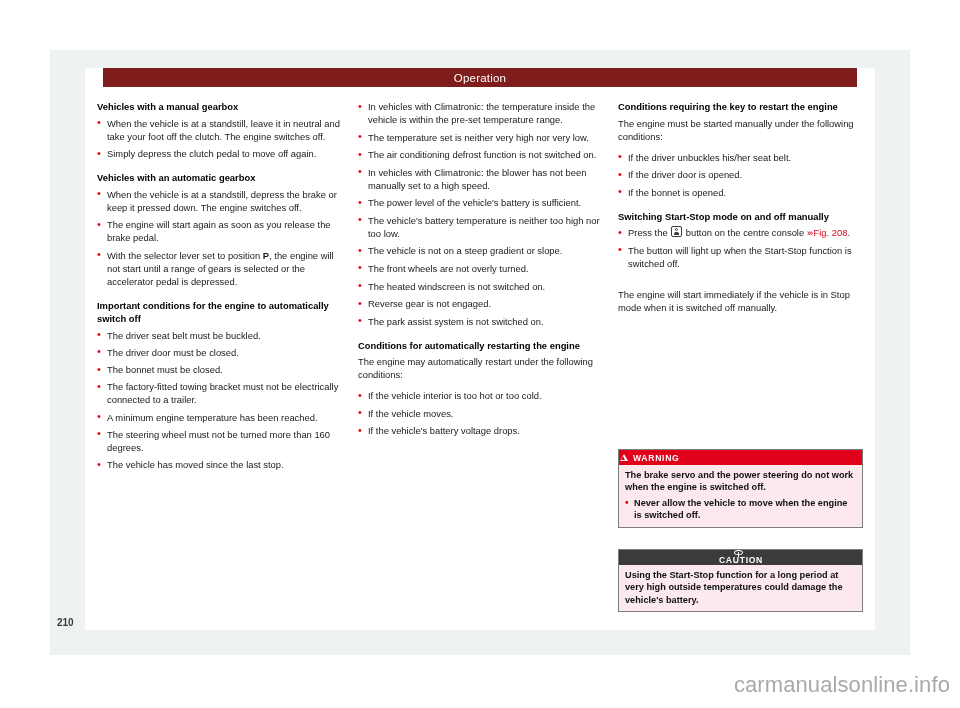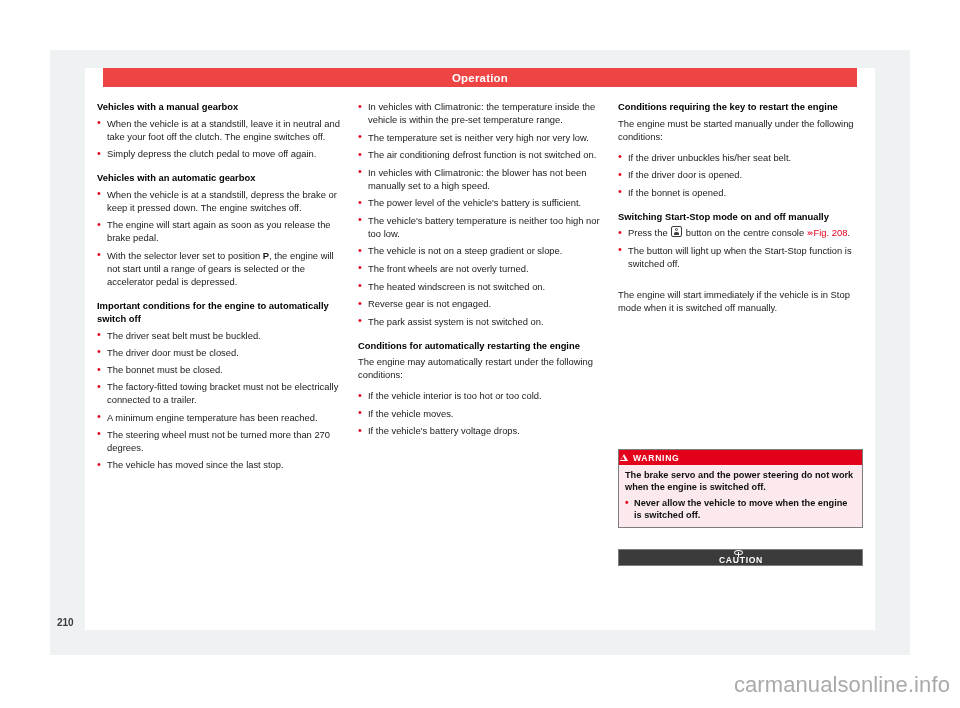--- a/index.html
+++ b/index.html
@@ -35,24 +35,24 @@
     background: #ffffff;
   }
 
   
   #header-bar {
     position: absolute;
     left: 103px;
     top: 68px;
     width: 754px;
     height: 19px;
-    background: #ef4444;
+    background: #7f1d1d;
     color: #ffffff;
     font-size: 11.5px;
-    font-weight: bold;
+    font-weight: normal;
     letter-spacing: .2px;
     display: flex;
     align-items: center;
     justify-content: center;
   }
 
   
   #folio {
     position: absolute;
     left: 57px;
@@ -268,21 +268,21 @@
   <div class="li">The engine will start again as soon as you release the brake pedal.</div>
   <div class="li"><span>With the selector lever set to position </span><b class="inline">P</b><span>, the engine will not start until a range of gears is selected or the accelerator pedal is depressed.</span></div>
 
   <div class="h spaced">Important conditions for the engine to automatically switch off</div>
 
   <div class="li tight">The driver seat belt must be buckled.</div>
   <div class="li tight">The driver door must be closed.</div>
   <div class="li tight">The bonnet must be closed.</div>
   <div class="li tight">The factory-fitted towing bracket must not be electrically connected to a trailer.</div>
   <div class="li tight">A minimum engine temperature has been reached.</div>
-  <div class="li tight">The steering wheel must not be turned more than 270 degrees.</div>
+  <div class="li tight">The steering wheel must not be turned more than 160 degrees.</div>
   <div class="li tight">The vehicle has moved since the last stop.</div>
 </div>
 
 <div id="col-2" class="col">
 
   <div class="li">In vehicles with Climatronic: the temperature inside the vehicle is within the pre-set temperature range.</div>
   <div class="li">The temperature set is neither very high nor very low.</div>
   <div class="li">The air conditioning defrost function is not switched on.</div>
   <div class="li">In vehicles with Climatronic: the blower has not been manually set to a high speed.</div>
   <div class="li">The power level of the vehicle's battery is sufficient.</div>
@@ -330,15 +330,18 @@
     <div class="p">The brake servo and the power steering do not work when the engine is switched off.</div>
     <div class="li">Never allow the vehicle to move when the engine is switched off.</div>
   </div>
 </div>
 
 <div id="caution-box" class="notice">
   <div class="notice-bar">
     <span class="excl-icon"></span>
     <span>CAUTION</span>
   </div>
+  <div class="notice-body">
+    <div class="p" style="margin-bottom:0">Using the Start-Stop function for a long period at very high outside temperatures could damage the vehicle's battery.</div>
+  </div>
 </div>
 
 <div id="watermark">carmanualsonline.info</div>
 
 </body></html>

